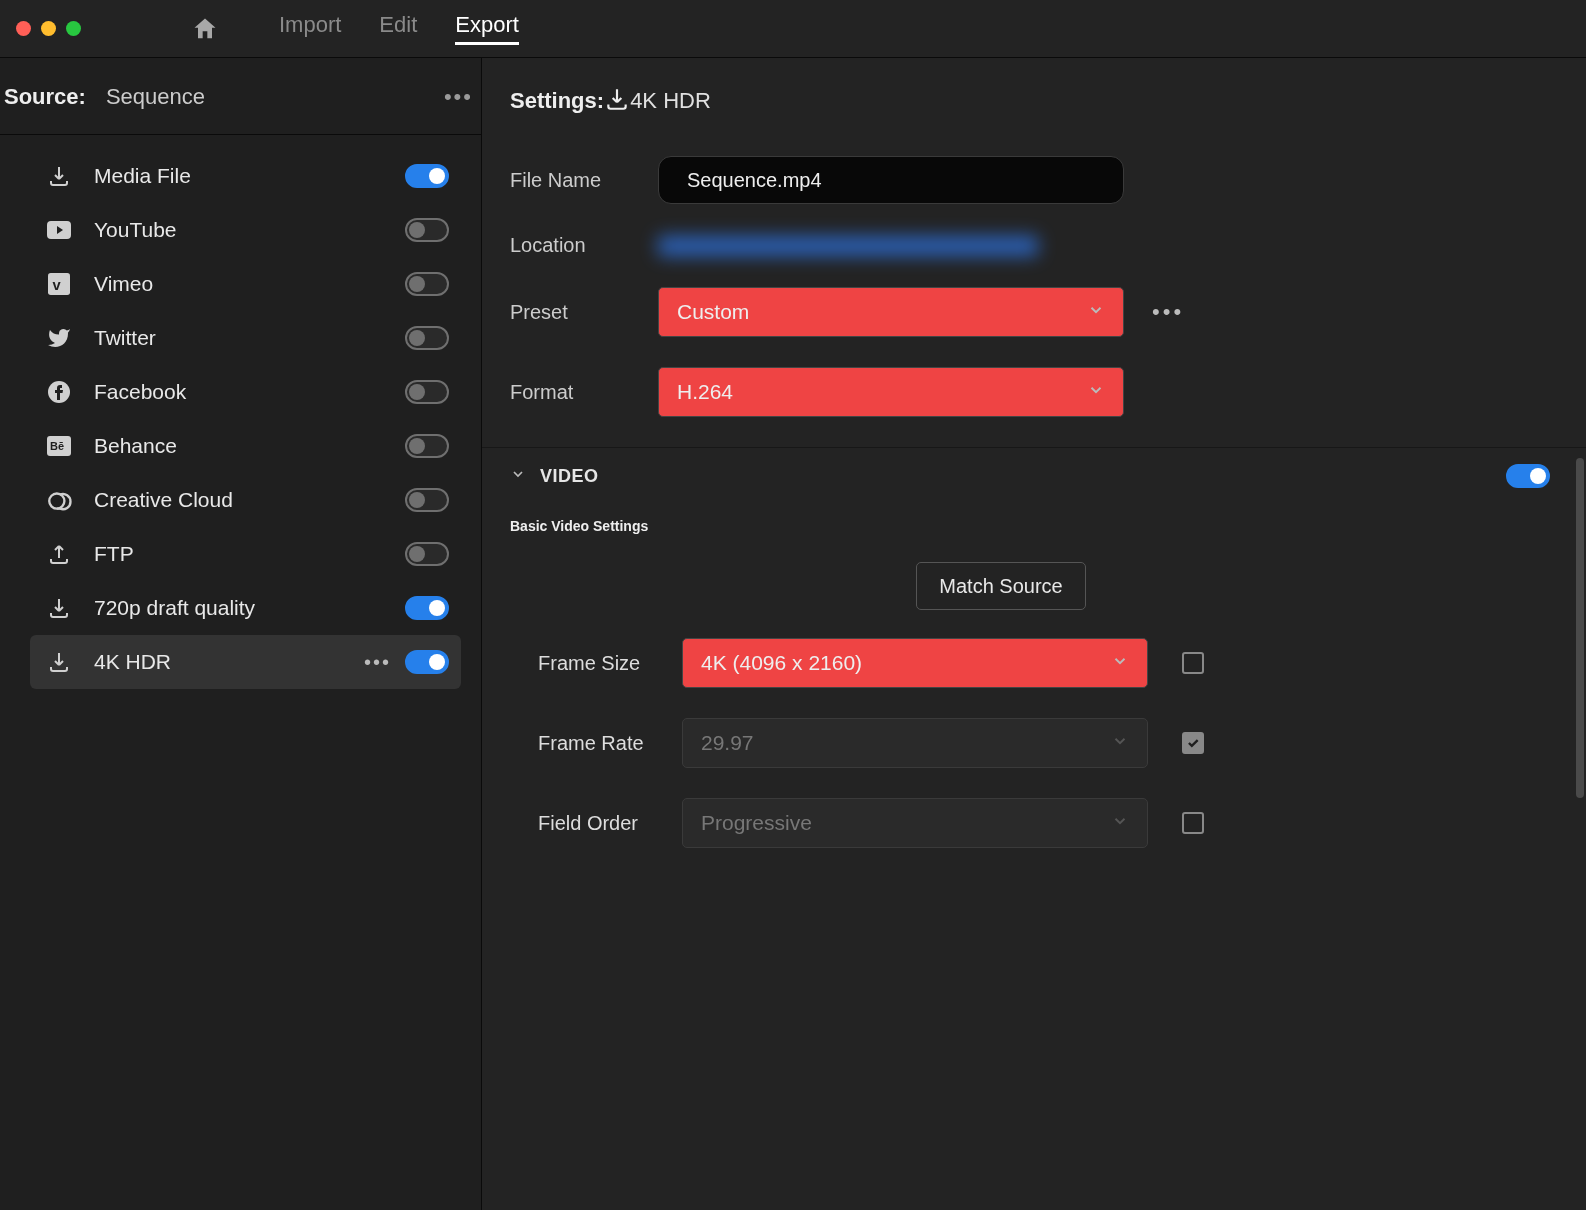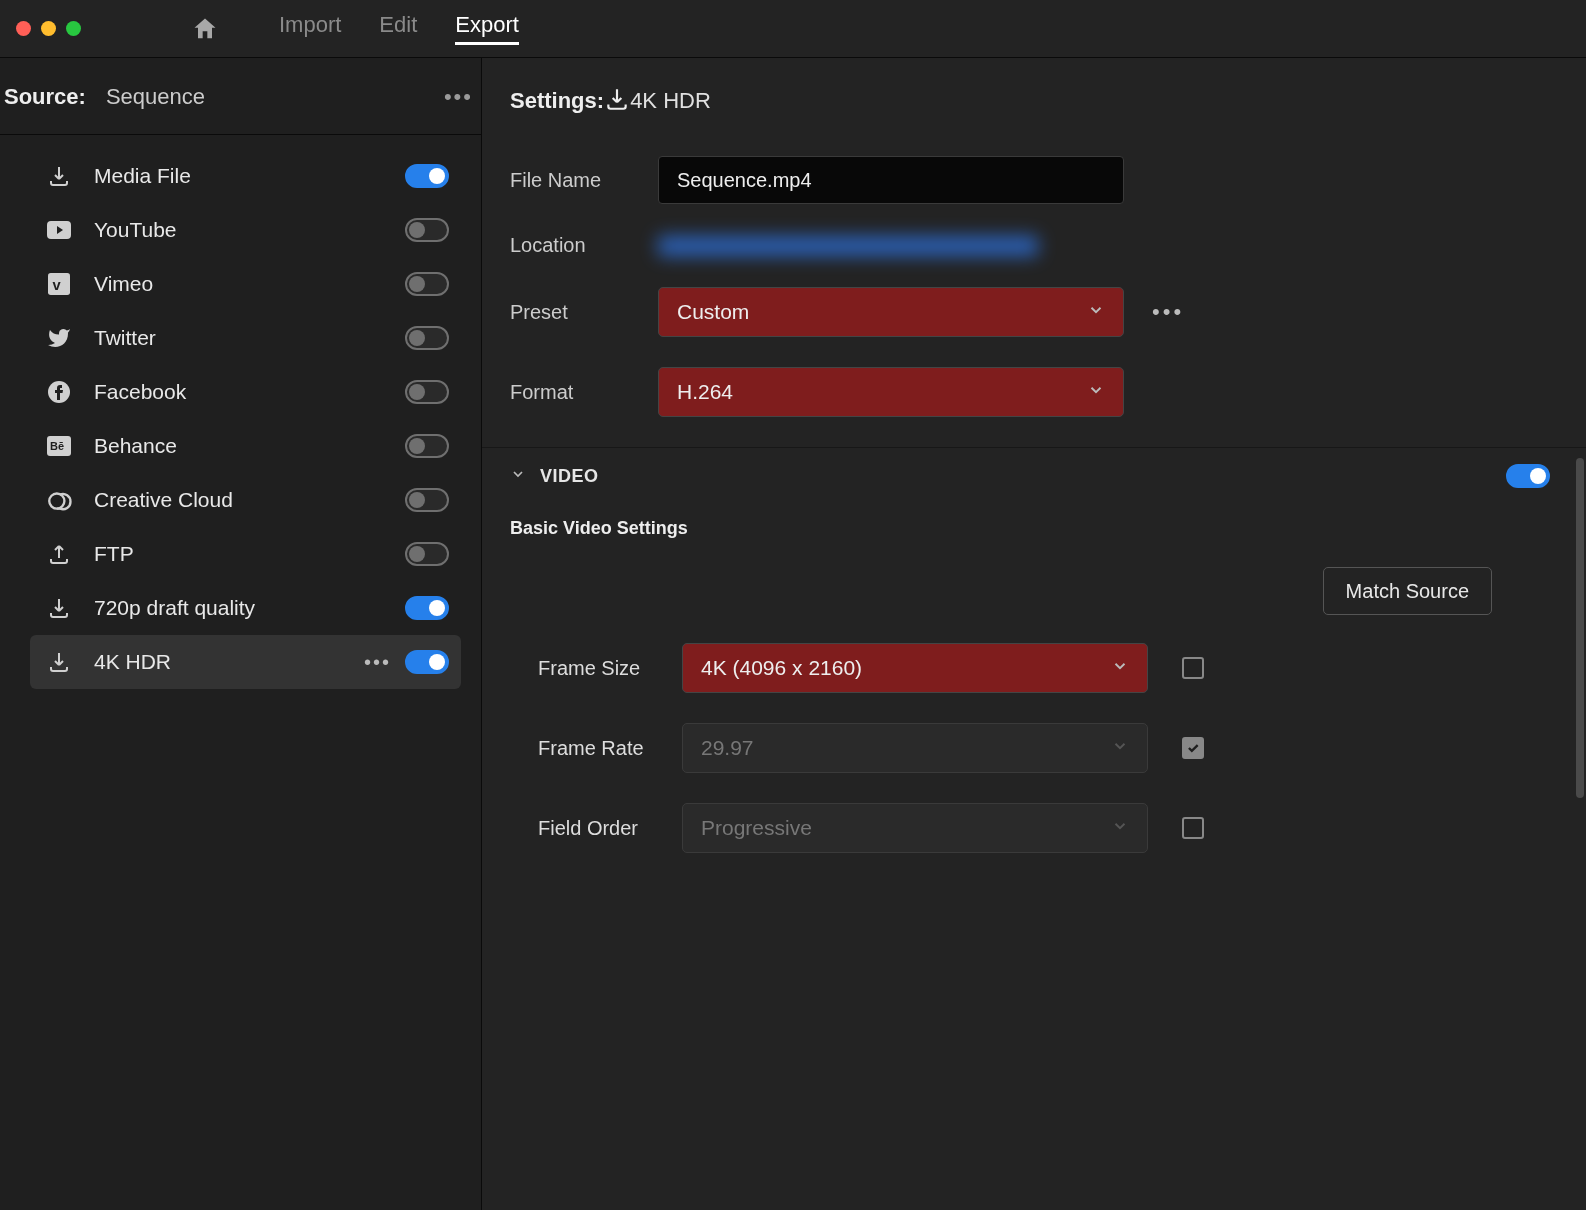--- a/index.html
+++ b/index.html
@@ -37,38 +37,38 @@
   .toggle.on { background: #2680eb; border-color: #2680eb; }
   .toggle.on .knob { background: #fff; left: auto; right: 2px; }
   
   .main { flex: 1; background: #232323; overflow-y: auto; padding: 28px 36px 28px 28px; position:relative; }
   .settings-header { display: flex; align-items: center; margin-bottom: 40px; }
   .settings-label { font-size: 22px; font-weight: 600; color: #eee; }
   .settings-preset-name { font-size: 22px; color: #e0e0e0; }
   
   .form-row { display: flex; align-items: center; margin-bottom: 30px; }
   .form-label { width: 148px; font-size: 20px; color: #ccc; }
-  .text-input { flex: 0 0 466px; height: 48px; background: #080808; border: 1px solid #3a3a3a; border-radius: 4px; color: #eee; font-size: 20px; padding: 0 18px; }
+  .text-input { flex: 0 0 466px; height: 48px; background: #080808; border: 1px solid #3a3a3a; border-radius: 13px; color: #eee; font-size: 20px; padding: 0 28px; }
   .location-blur { width: 380px; height: 20px; background: #2d6cd1; filter: blur(9px); opacity: 0.85; border-radius:4px; }
   
-  .select { flex: 0 0 466px; height: 50px; background: #7f1d1d; border: 1px solid #444; border-radius: 5px; color: #eee; font-size: 21px; padding: 0 18px; display:flex; align-items:center; justify-content:space-between; cursor:pointer; }
+  .select { flex: 0 0 466px; height: 50px; background: #ef4444; border: 1px solid #444; border-radius: 5px; color: #eee; font-size: 21px; padding: 0 18px; display:flex; align-items:center; justify-content:space-between; cursor:pointer; }
   .select.disabled { background: #2a2a2a; color: #777; border-color:#3a3a3a; cursor:default; }
   .chevron { color: #bbb; }
   .row-more { margin-left: 28px; color: #bbb; font-size: 22px; letter-spacing: 3px; cursor:pointer; }
   
   .section-divider { height: 1px; background: #171717; margin: 14px -36px 16px -28px; }
   
   .section-header { display: flex; align-items: center; gap: 14px; margin-bottom: 30px; }
   .collapse-chev { color: #bbb; }
   .section-title { font-size: 18px; font-weight: 700; color: #e6e6e6; letter-spacing: 0.5px; }
   .section-toggle { margin-left:auto; }
   
-  .subsection-title { font-size: 18px; font-weight: 600; color: #eee; margin-bottom: 28px; }
-  
-  .match-row { display:flex; justify-content:flex-end; margin-bottom: 28px; padding-right: 58px; }
+  .subsection-title { font-size: 14px; font-weight: 600; color: #eee; margin-bottom: 28px; }
+  
+  .match-row { display:flex; justify-content:center; margin-bottom: 28px; padding-right: 58px; }
   .match-btn { height: 48px; padding: 0 22px; border: 1px solid #555; border-radius: 5px; background: transparent; color: #e8e8e8; font-size: 20px; cursor:pointer; }
   
   .vform-row { display:flex; align-items:center; margin-bottom: 30px; padding-left: 28px; }
   .vform-label { width: 144px; font-size: 20px; color: #ddd; }
   .vselect { flex: 0 0 466px; }
   .checkbox { width: 22px; height: 22px; border: 2px solid #888; border-radius: 3px; margin-left: 34px; display:flex; align-items:center; justify-content:center; cursor:pointer; }
   .checkbox.checked { background: #888; }
   .checkbox.checked svg { display:block; }
   .checkbox svg { display:none; }
 

